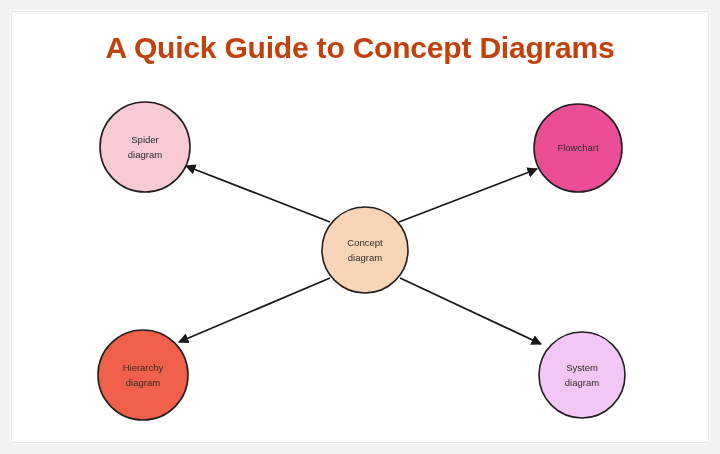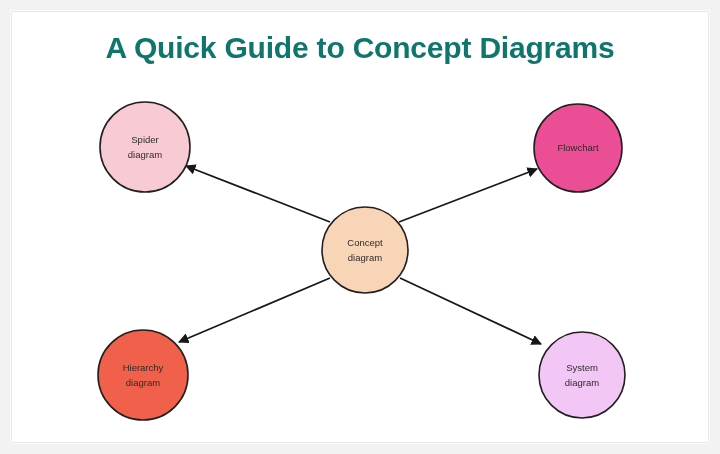--- a/index.html
+++ b/index.html
@@ -36,21 +36,21 @@
   }
 
   #diagram-title {
     position: absolute;
     left: 0;
     top: 31px;
     width: 720px;
     text-align: center;
     font-size: 30px;
     font-weight: 700;
-    color: #0f766e;
+    color: #c2410c;
     letter-spacing: -0.2px;
     font-family: "Liberation Sans", sans-serif;
     white-space: nowrap;
   }
 
   #graph-svg {
     position: absolute;
     left: 0;
     top: 0;
     width: 720px;

